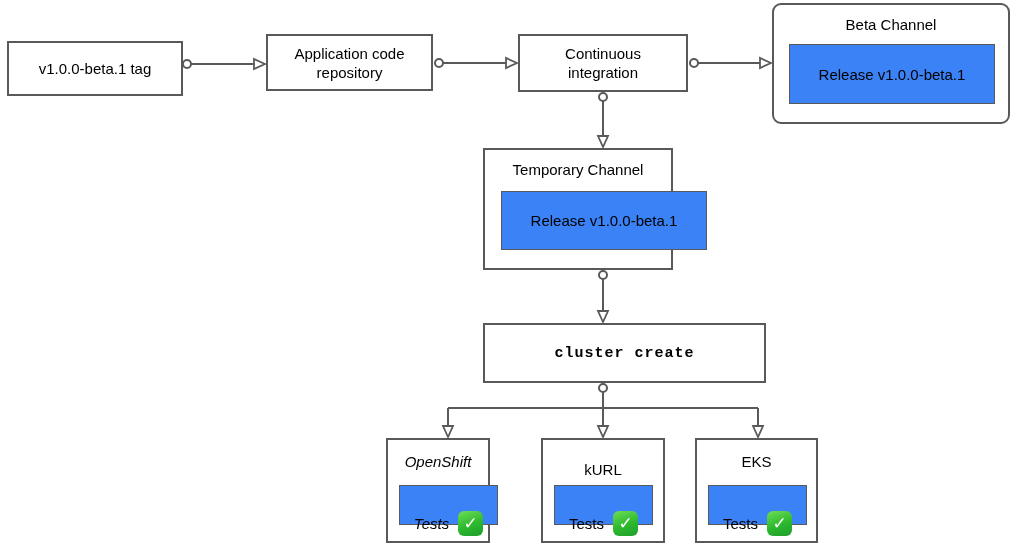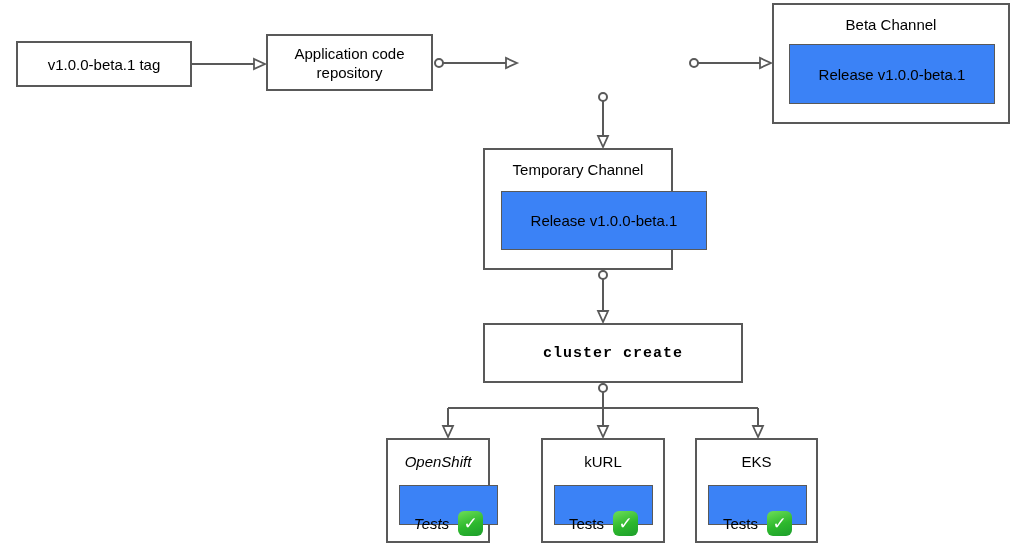--- a/index.html
+++ b/index.html
@@ -140,59 +140,62 @@
 
     <g>
       <circle class="dot" cx="603" cy="388" r="4"></circle>
       <path class="wire" d="M 603 392 L 603 408 M 448 408 L 758 408 M 448 408 L 448 426 M 603 408 L 603 426 M 758 408 L 758 426"></path>
       <path class="head" d="M 448 437 L 443 426 L 453 426 Z"></path>
       <path class="head" d="M 603 437 L 598 426 L 608 426 Z"></path>
       <path class="head" d="M 758 437 L 753 426 L 763 426 Z"></path>
     </g>
   </svg>
 
-  <div class="node" style="left:16px; top:41px; width:176px; height:46px;">
+  <div class="node" style="left:7px; top:41px; width:176px; height:55px;">
     <span>v1.0.0-beta.1 tag</span>
   </div>
 
   <div class="node" style="left:266px; top:34px; width:167px; height:57px;">
     <span class="narrow-140">Application code repository</span>
   </div>
 
-
-  <div class="group" style="left:772px; top:3px; width:238px; height:121px;">
+  <div class="node" style="left:518px; top:34px; width:170px; height:58px;">
+    <span class="narrow-110">Continuous integration</span>
+  </div>
+
+  <div class="group" style="left:772px; top:3px; width:238px; height:121px;border-radius:9px;">
     <div class="group-title">Beta Channel</div>
     <div class="inner" style="left:15px; top:39px; width:206px; height:60px;">
       <span>Release v1.0.0-beta.1</span>
     </div>
   </div>
 
   <div class="group" style="left:483px; top:148px; width:190px; height:122px;">
     <div class="group-title">Temporary Channel</div>
     <div class="inner" style="left:16px; top:41px; width:206px; height:59px;">
       <span>Release v1.0.0-beta.1</span>
     </div>
   </div>
 
-  <div class="node" style="left:483px; top:323px; width:260px; height:60px;">
+  <div class="node" style="left:483px; top:323px; width:283px; height:60px;">
     <span class="mono">cluster create</span>
   </div>
 
   <div class="group" style="left:386px; top:438px; width:104px; height:105px;font-style:italic;">
     <div class="group-title" style="top:12px;">OpenShift</div>
     <div class="inner" style="left:11px; top:45px; width:99px; height:40px;">
       <span class="tests-row">
         <span>Tests</span>
         <span class="check-icon">✓</span>
       </span>
     </div>
   </div>
 
   <div class="group" style="left:541px; top:438px; width:124px; height:105px;">
-    <div class="group-title" style="top:12px;">kURL</div>
+    <div class="group-title" style="top:20px;">kURL</div>
     <div class="inner" style="left:11px; top:45px; width:99px; height:40px;">
       <span class="tests-row">
         <span>Tests</span>
         <span class="check-icon">✓</span>
       </span>
     </div>
   </div>
 
   <div class="group" style="left:695px; top:438px; width:123px; height:105px;">
     <div class="group-title" style="top:12px;">EKS</div>

